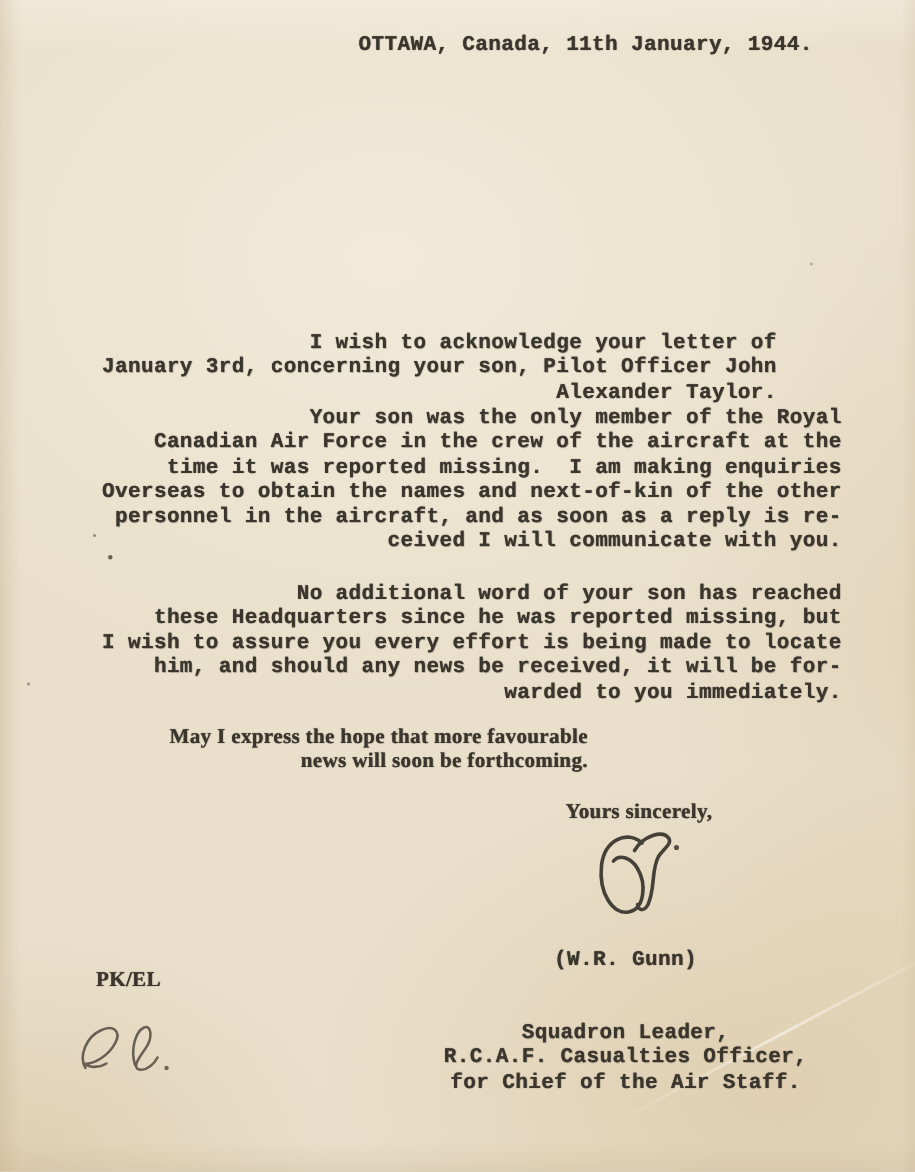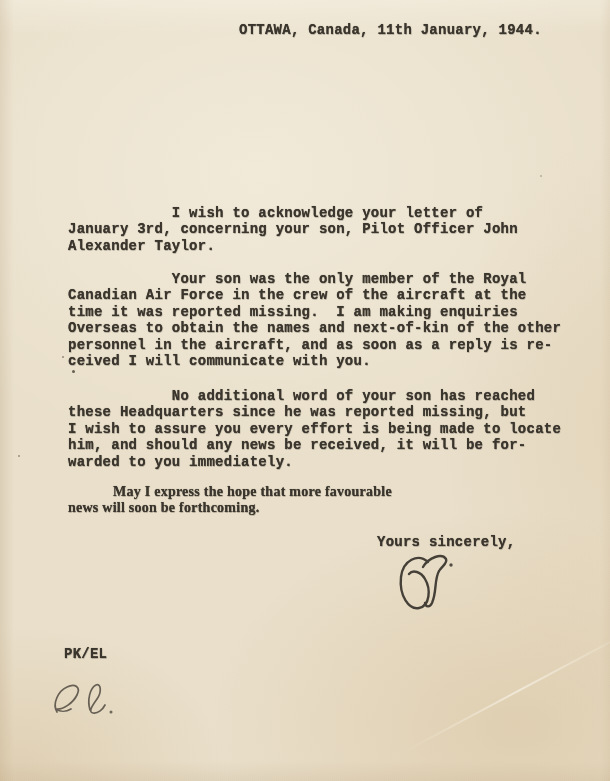--- a/index.html
+++ b/index.html
@@ -34,32 +34,33 @@
   .type {
     position: absolute;
     font-family: "Liberation Mono", "DejaVu Sans Mono", monospace;
     font-size: 14px;
     line-height: 16.4px;
     font-weight: 700;
     letter-spacing: 0.25px;
     color: #3a352d;
     white-space: pre;
     text-shadow: 0 0 0.7px rgba(52,46,38,0.85), 0.5px 0.5px 0.4px rgba(52,46,38,0.22);
+    text-align: right;
   }
 
   .dateline   { left: 239px; top: 22px; }
   .recipient  { left: 70px;  top: 107px; }
   .salutation { left: 70px;  top: 169px; }
-  .para-1     { left: 68px;  top: 205px; }
+  .para-1     { left: 68px;  top: 221px; }
   .para-2     { left: 68px;  top: 271px; }
   .para-3     { left: 68px;  top: 388px; }
   .para-4     { left: 68px;  top: 484px; font-family: Liberation Serif, serif; }
-  .closing    { left: 377px; top: 534px; }
+  .closing    { left: 377px; top: 534px; font-family: Liberation Serif, serif; }
   .signatory  { left: 265px; top: 599px; width: 304px; text-align: center; }
-  .initials   { left: 64px;  top: 646px; }
+  .initials   { left: 64px;  top: 646px; font-family: Liberation Serif, serif; }
 
   .sig-flourish { position: absolute; left: 394px; top: 551px; }
   .hand-note    { position: absolute; left: 50px;  top: 681px; }
 
   .speck { position: absolute; border-radius: 50%; background: rgba(58,52,42,0.75); }
   .speck-1 { left: 72px;  top: 370px; width: 3px; height: 3px; }
   .speck-2 { left: 62px;  top: 356px; width: 2px; height: 2px; background: rgba(58,52,42,0.5); }
   .speck-3 { left: 18px;  top: 455px; width: 2px; height: 2px; background: rgba(58,52,42,0.45); }
   .speck-4 { left: 540px; top: 175px; width: 2px; height: 2px; background: rgba(58,52,42,0.3); }
 </style>
@@ -99,20 +100,26 @@
   <div class="sig-flourish">
     <svg width="62" height="66" viewBox="0 0 62 66" fill="none" xmlns="http://www.w3.org/2000/svg">
       <g stroke="#2f2b25" stroke-width="2.4" stroke-linecap="round" fill="none" opacity="0.88">
         <path d="M34 11 C24 2 9 9 7 26 C5 45 15 59 25 57 C36 55 37 38 31 28 C27 21 19 18 15 23"></path>
         <path d="M29 16 C35 6 48 2 52 8 C54 12 48 15 45 20 C40 29 43 41 38 52 C36 56 32 57 31 52"></path>
       </g>
       <circle cx="57" cy="14" r="1.7" fill="#2f2b25" opacity="0.8"></circle>
     </svg>
   </div>
 
+  <div class="type signatory">
+    <div>(W.R. Gunn)</div>
+    <div>Squadron Leader,
+R.C.A.F. Casualties Officer,
+for Chief of the Air Staff.</div>
+  </div>
 
   <div class="type initials">PK/EL</div>
 
   <div class="hand-note">
     <svg width="66" height="38" viewBox="0 0 66 38" fill="none" xmlns="http://www.w3.org/2000/svg">
       <g stroke="#5a5349" stroke-width="1.7" stroke-linecap="round" fill="none" opacity="0.9">
         <path d="M7 31 C2 23 8 10 17 6 C25 2 31 6 27 14 C23 22 13 29 6 28 C10 31 16 31 21 28"></path>
         <path d="M40 29 C37 19 40 7 46 4 C51 2 52 11 47 18 C42 25 38 31 43 32 C48 33 53 28 55 24"></path>
       </g>
       <circle cx="61" cy="31" r="1.5" fill="#5a5349" opacity="0.85"></circle>

